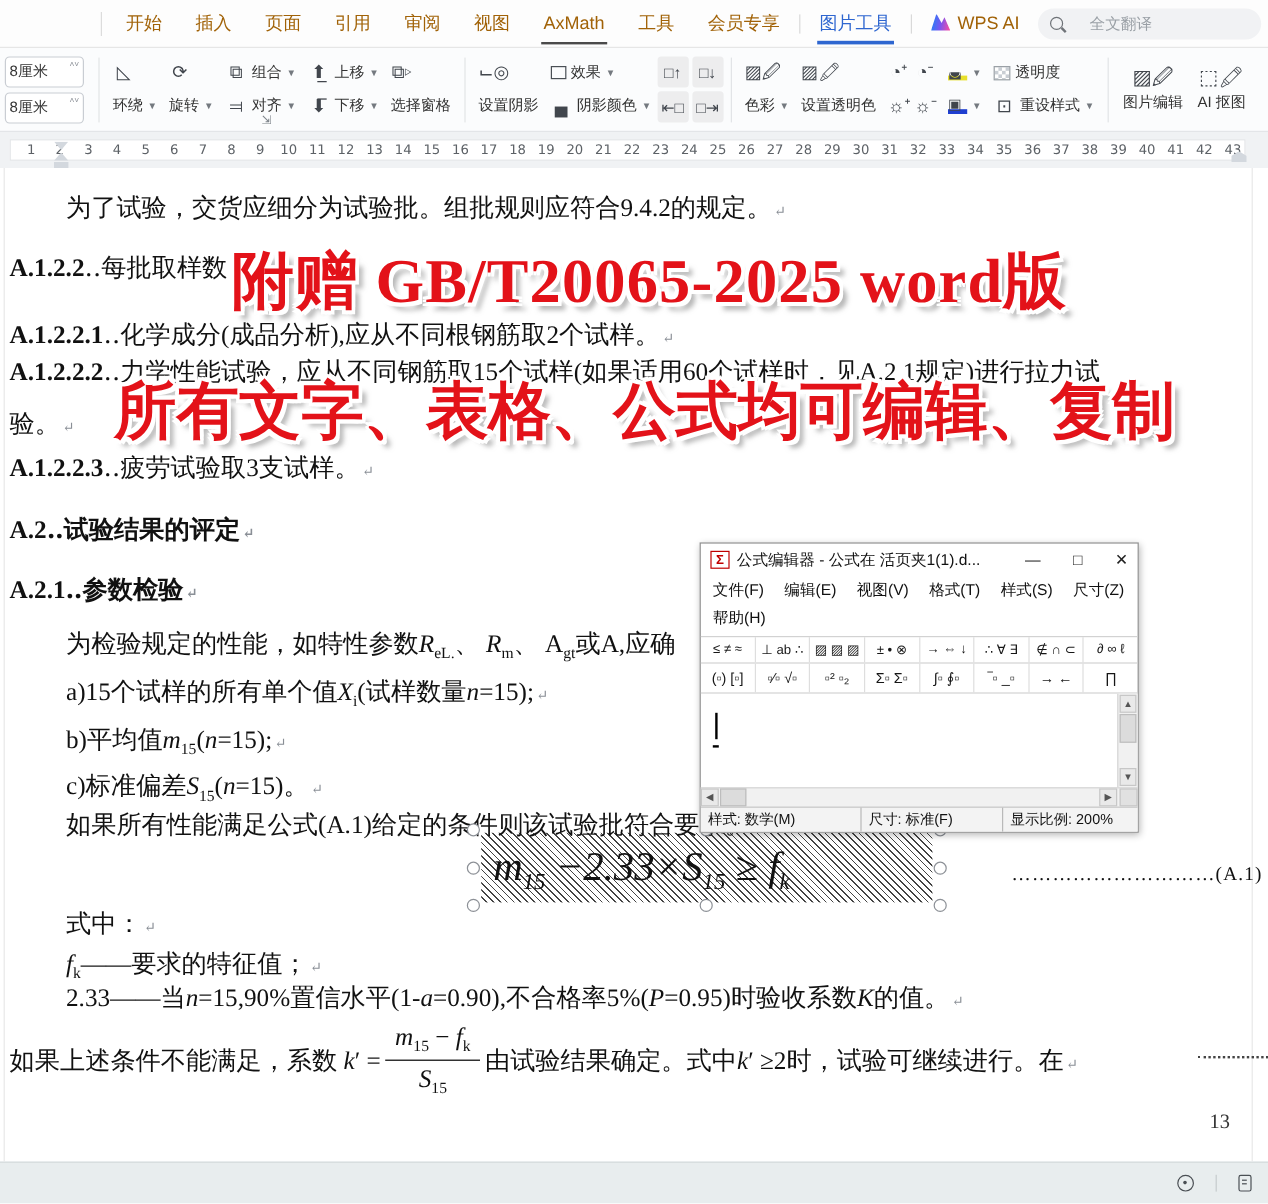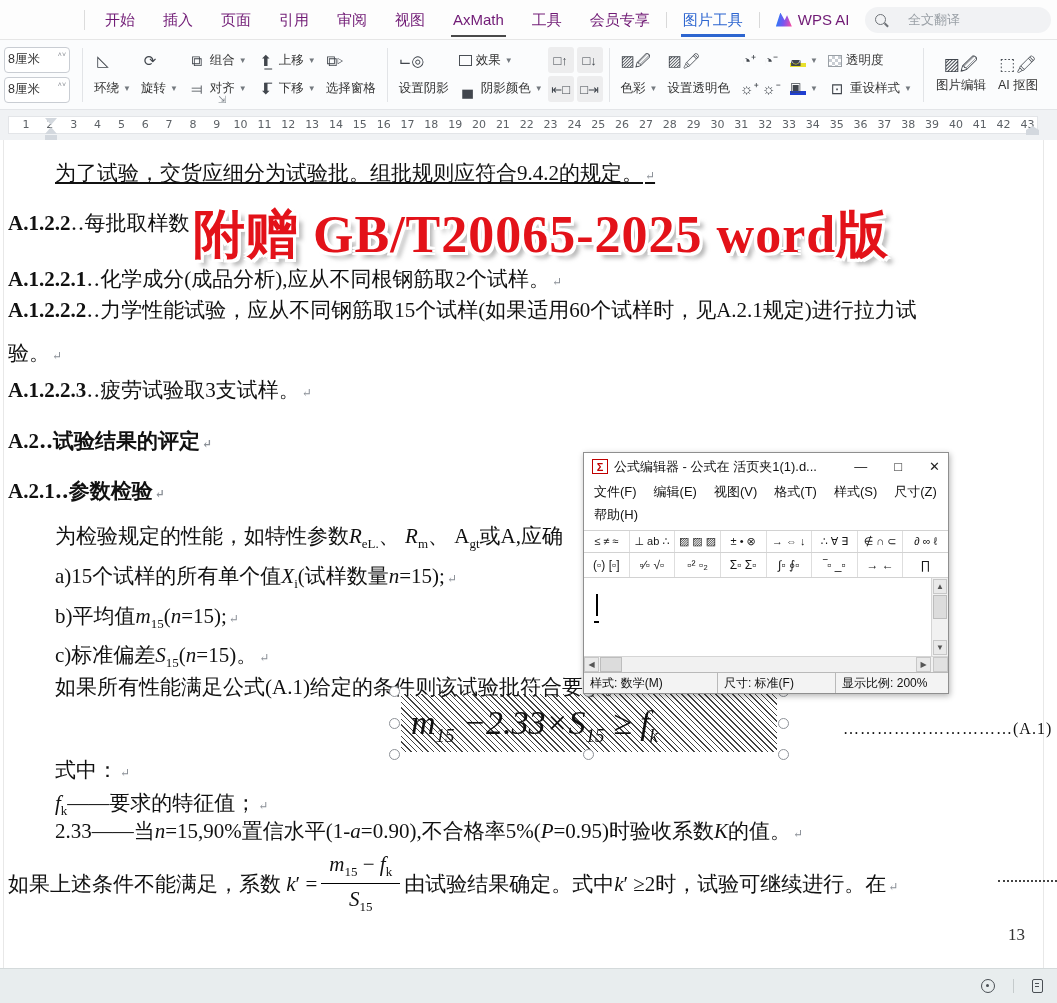--- a/index.html
+++ b/index.html
@@ -3,21 +3,21 @@
 <meta charset="utf-8">
 <style>
   * { margin:0; padding:0; box-sizing:border-box; }
   html,body { width:1057px; height:1003px; overflow:hidden; }
   body { font-family:"Liberation Sans",sans-serif; position:relative; background:#fff; }
   .app { position:absolute; inset:0; }
 
   
   .tabbar { position:absolute; left:0; top:0; width:1057px; height:40px; background:#fdfdfd;
             border-bottom:1px solid #e6e6e6; display:flex; align-items:center; }
-  .tab { font-size:15px; color:#701a75; padding:0 14px; height:40px; line-height:40px; cursor:default;
+  .tab { font-size:15px; color:#a16207; padding:0 14px; height:40px; line-height:40px; cursor:default;
          position:relative; white-space:nowrap; }
   .tab.axmath::after { content:""; position:absolute; left:12px; right:12px; bottom:3px; height:2px; background:#4a4a4a; }
   .tab.active { color:#2e66d0; }
   .tab.active::after { content:""; position:absolute; left:12px; right:12px; bottom:3px; height:3px; background:#2e66d0; }
   .tab-div { width:1px; height:16px; background:#d9d9d9; margin:0 2px; }
   .leading-div { width:1px; height:20px; background:#dcdcdc; margin-left:84px; margin-right:6px; }
   .wpsai-logo { display:inline-block; width:16px; height:14px; margin-right:6px;
                 clip-path:polygon(0 100%,28% 0,55% 55%,70% 20%,100% 100%);
                 background:linear-gradient(100deg,#2b7bf6 10%,#7a55f0 50%,#f64da4 95%); vertical-align:-2px; }
   .searchbox { margin-left:auto; margin-right:6px; width:186px; height:26px; background:#f1f2f4;
@@ -379,21 +379,21 @@
     <div class="mk mk-fli"></div>
     <div class="mk mk-hang"></div>
     <div class="mk mk-box"></div>
     <div class="mk mk-right"></div>
   </div>
 
   <div class="doc">
     <div class="pageedge-l"></div>
     <div class="pageedge-r"></div>
 
-    <div class="dline" style="left:55px; top:18px;text-decoration:underline;">为了试验，交货应细分为试验批。组批规则应符合9.4.2的规定。<span class="pm">↵</span></div>
+    <div class="dline" style="left:55px; top:18px;">为了试验，交货应细分为试验批。组批规则应符合9.4.2的规定。<span class="pm">↵</span></div>
     <div class="dline" style="left:8px;  top:68px;"><b>A.1.2.2</b>‥每批取样数</div>
     <div class="dline" style="left:8px;  top:124px;"><b>A.1.2.2.1</b>‥化学成分(成品分析),应从不同根钢筋取2个试样。<span class="pm">↵</span></div>
     <div class="dline" style="left:8px;  top:155px;"><b>A.1.2.2.2</b>‥力学性能试验，应从不同钢筋取15个试样(如果适用60个试样时，见A.2.1规定)进行拉力试</div>
     <div class="dline" style="left:8px;  top:198px;">验。<span class="pm">↵</span></div>
     <div class="dline" style="left:8px;  top:235px;"><b>A.1.2.2.3</b>‥疲劳试验取3支试样。<span class="pm">↵</span></div>
     <div class="dline heading" style="left:8px; top:286px;">A.2‥试验结果的评定<span class="pm">↵</span></div>
     <div class="dline heading" style="left:8px; top:336px;">A.2.1‥参数检验<span class="pm">↵</span></div>
     <div class="dline" style="left:55px; top:381px;">为检验规定的性能，如特性参数<i>R</i><sub>eL.</sub>、 <i>R</i><sub>m</sub>、 A<sub>gt</sub>或A,应确</div>
     <div class="dline" style="left:55px; top:421px;">a)15个试样的所有单个值<i>X</i><sub>i</sub>(试样数量<i>n</i>=15);<span class="pm">↵</span></div>
     <div class="dline" style="left:55px; top:461px;">b)平均值<i>m</i><sub>15</sub>(<i>n</i>=15);<span class="pm">↵</span></div>
@@ -422,20 +422,21 @@
       <span class="frac">
         <span class="num"><i>m</i><sub>15</sub> − <i>f</i><sub>k</sub></span>
         <span class="den"><i>S</i><sub>15</sub></span>
       </span>
       <span>由试验结果确定。式中<i>k</i>′ ≥2时，试验可继续进行。在<span class="pm">↵</span></span>
     </div>
     <div class="dot-end"></div>
     <div class="pageno">13</div>
 
     <div class="wm wm1">附赠  GB/T20065-2025 word版</div>
+    <div class="wm wm2">所有文字、表格、公式均可编辑、复制</div>
   </div>
 
   <div class="dlg">
     <div class="dlg-title">
       <span class="dlg-icon">Σ</span>
       <span class="t">公式编辑器 - 公式在 活页夹1(1).d...</span>
       <span class="dlg-ctrls">
         <span>—</span>
         <span>□</span>
         <span>✕</span>

